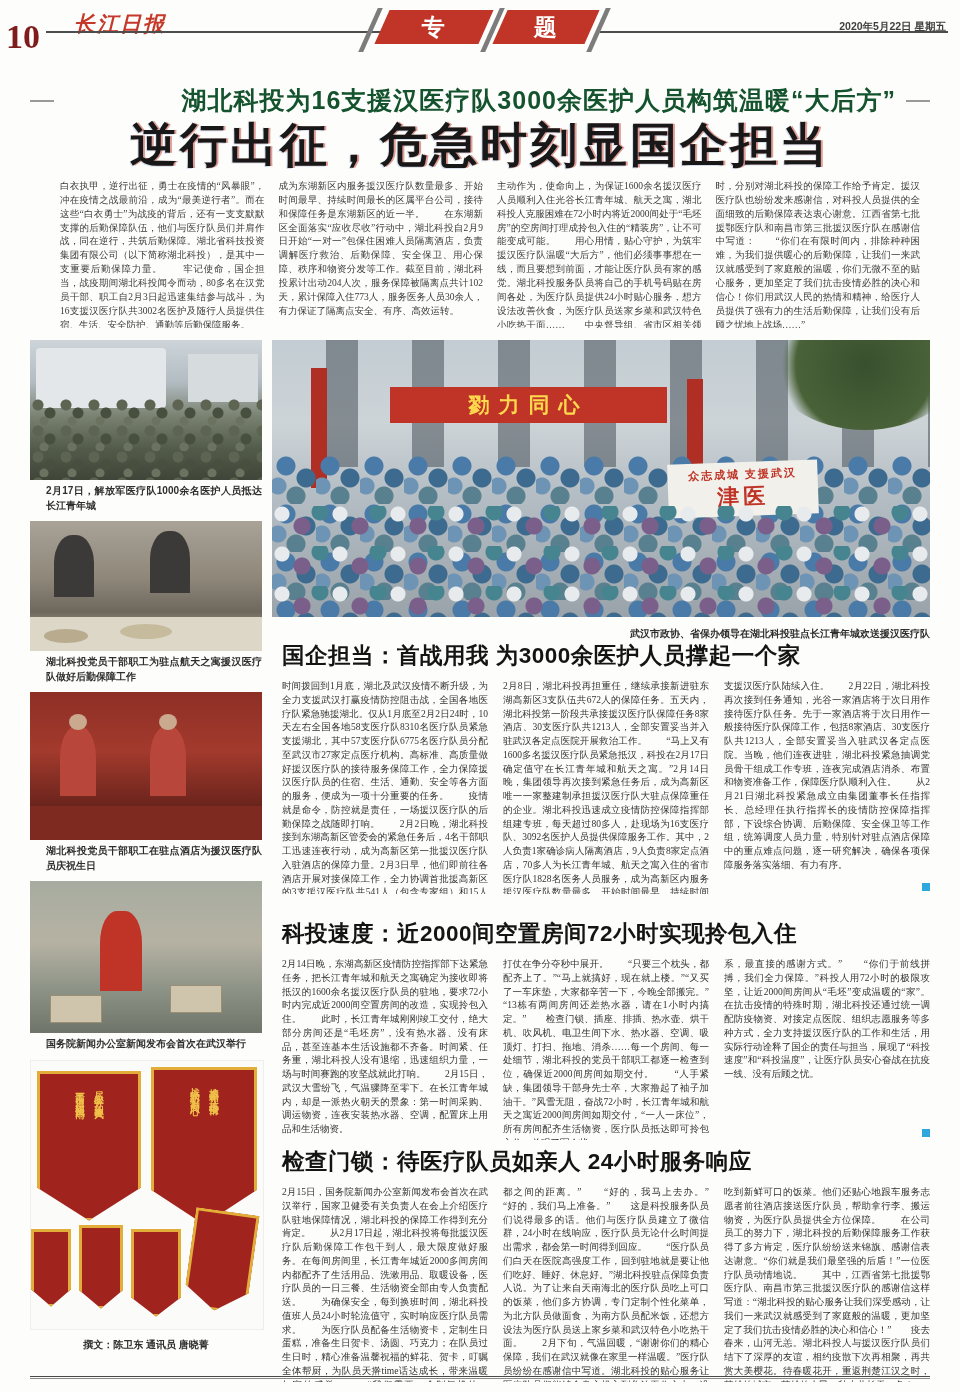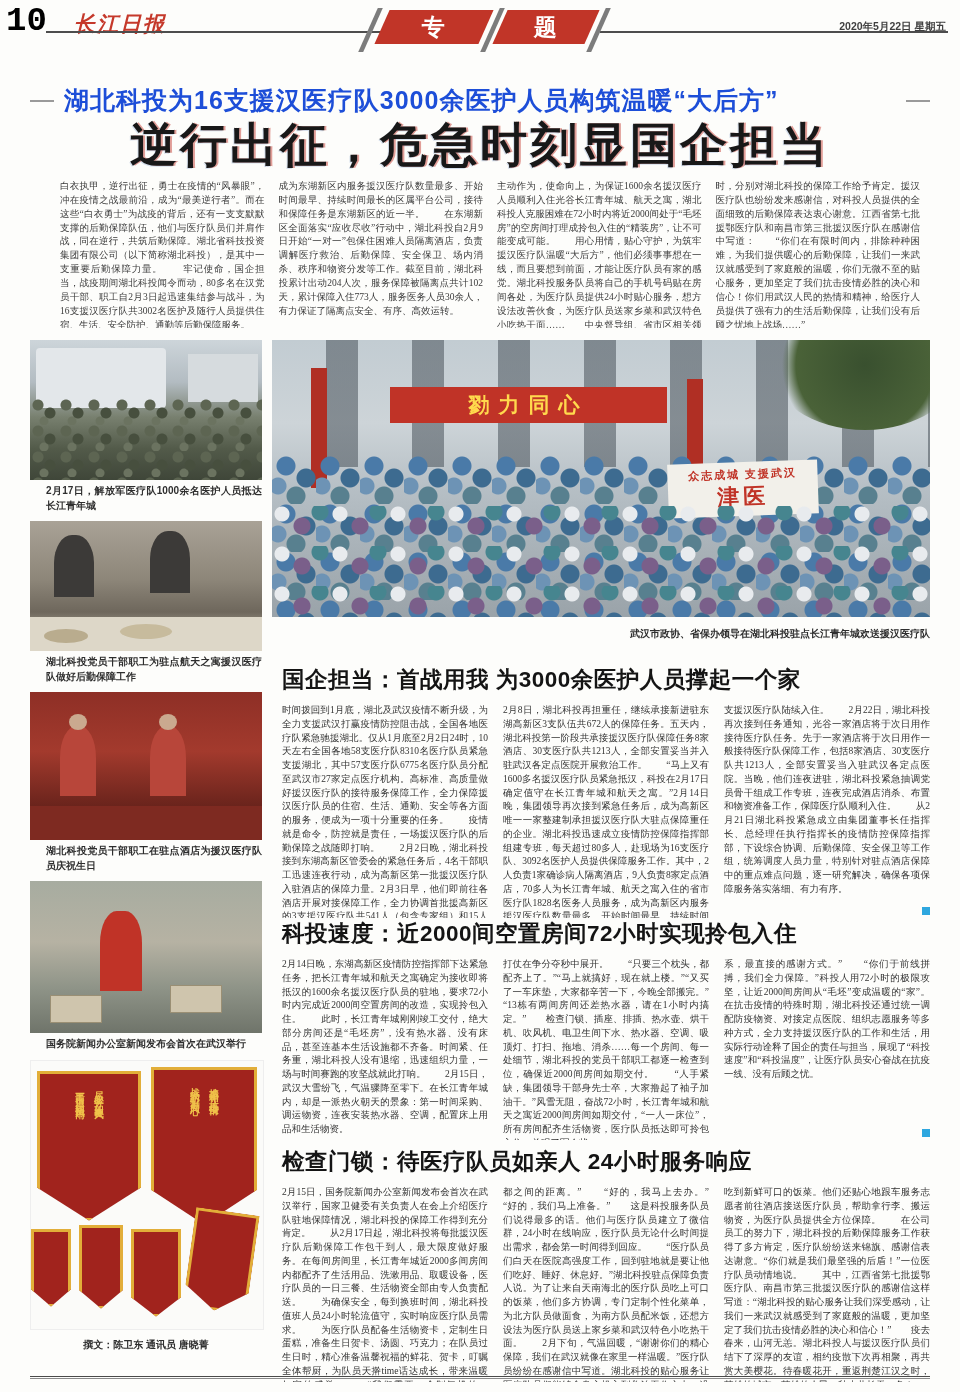--- a/index.html
+++ b/index.html
@@ -1,38 +1,38 @@
 <!DOCTYPE html>
 <html lang="zh"><head>
 <meta charset="utf-8">
 <style>
   html,body{margin:0;padding:0;background:#e8e8e4;}
   #page{position:relative;width:960px;height:1392px;background:#fdfdfb;margin:0 auto;overflow:hidden;
         font-family:"Liberation Serif","DejaVu Serif",serif;color:#222;}
   
-  #pagenum{position:absolute;left:6px;top:4px;font-family:Liberation Mono, monospace;font-weight:bold;
-           font-size:34px;color:#000000;line-height:1;}
+  #pagenum{position:absolute;left:6px;top:20px;font-family:Liberation Serif, serif;font-weight:bold;
+           font-size:34px;color:#7f1d1d;line-height:1;}
   #masthead{position:absolute;left:46px;top:10px;font-size:21px;font-weight:bold;font-style:italic;
             color:#c5392b;letter-spacing:2px;margin-left:28px;}
   .hline{position:absolute;top:31px;height:2px;background:#4d4d4d;}
   #hline-l{left:46px;width:345px;}
   #hline-r{left:600px;width:348px;}
   #banner{position:absolute;left:368px;top:2px;width:230px;height:52px;}
   .slash{position:absolute;width:5px;height:44px;background:#7c7c7c;transform:skewX(-24deg);}
   .par{position:absolute;top:8px;height:34px;background:#c13528;transform:skewX(-24deg);
        display:flex;align-items:center;justify-content:center;}
   .par span{transform:skewX(24deg);color:#fff;font-family:"Liberation Sans",sans-serif;
             font-weight:bold;font-size:23px;letter-spacing:1px;}
   #date{position:absolute;right:14px;top:20px;font-size:10.5px;color:#3f3f3f;
         font-family:"Liberation Sans",sans-serif;font-weight:bold;}
   
   #kicker-row{position:absolute;left:30px;top:84px;width:900px;display:flex;align-items:center;gap:10px;}
   .kdash{flex:0 0 24px;height:2px;background:#9a9a9a;}
-  #kicker{flex:1;text-align:left;font-family:"Liberation Sans",sans-serif;font-weight:600;
-          font-size:25px;color:#1d4ed8;letter-spacing:1px;white-space:nowrap;overflow:hidden;}
+  #kicker{flex:1;text-align:right;font-family:"Liberation Sans",sans-serif;font-weight:600;
+          font-size:25px;color:#14532d;letter-spacing:1px;white-space:nowrap;overflow:hidden;}
   #main-title{position:absolute;left:0;top:114px;width:960px;text-align:center;
           font-family:"Liberation Sans",sans-serif;font-weight:900;font-size:47px;color:#181818;
           letter-spacing:3px;text-shadow:2px 0 0 rgba(191,42,32,.45),-1px 1px 0 rgba(40,90,170,.18);}
   
   #intro{position:absolute;left:60px;top:180px;width:860px;height:148px;display:flex;gap:14px;overflow:hidden;}
   #intro .icol{flex:1;font-size:9.5px;line-height:1.46;text-align:justify;color:#3a3a3a;overflow:hidden;}
   
   #leftcol{position:absolute;left:30px;top:340px;width:232px;}
   .photo{width:232px;position:relative;overflow:hidden;}
   .caption{font-size:10px;line-height:1.45;color:#2e2e2e;font-weight:bold;
@@ -98,21 +98,21 @@
   #mainphoto .crowd2{position:absolute;left:0;bottom:0;width:100%;height:40%;
       background-image:
         radial-gradient(circle at 10px 8px,#e8ebee 7px,transparent 8px),
         radial-gradient(circle at 30px 20px,#7a5f8a 8px,transparent 9px),
         radial-gradient(circle at 48px 6px,#46858f 8px,transparent 9px);
       background-size:58px 40px;}
   #mainphoto-caption{position:absolute;left:272px;top:621px;width:658px;text-align:right;
       font-size:10px;font-weight:bold;color:#2e2e2e;font-family:"Liberation Sans",sans-serif;margin-top:6px;}
   
   .section{position:absolute;left:282px;width:648px;}
-  #sec1{top:664px;height:262px;}
+  #sec1{top:640px;height:262px;}
   #sec2{top:918px;height:226px;}
   #sec3{top:1146px;height:238px;}
   .sec-title{font-family:"Liberation Sans",sans-serif;font-weight:900;font-size:22.5px;color:#141414;
              letter-spacing:.5px;margin:0 0 9px 0;white-space:nowrap;}
   .cols{display:flex;gap:15px;}
   .col{flex:1;position:relative;font-size:9.5px;line-height:1.45;text-align:justify;color:#333;overflow:hidden;}
   #sec1 .col{height:214px;} #sec2 .col{height:182px;} #sec3 .col{height:196px;}
   .endmark{position:absolute;right:0;bottom:3px;width:8px;height:8px;background:#2ea7df;}
   
   #bottomrule{position:absolute;left:30px;top:1376px;width:900px;height:3px;
@@ -142,21 +142,21 @@
 
   <div id="kicker-row">
     <div class="kdash"></div>
     <div id="kicker">湖北科投为16支援汉医疗队3000余医护人员构筑温暖“大后方”</div>
     <div class="kdash"></div>
   </div>
   <div id="main-title">逆行出征，危急时刻显国企担当</div>
 
   <div id="intro">
     <div class="icol">白衣执甲，逆行出征，勇士在疫情的“风暴眼”，冲在疫情之战最前沿，成为“最美逆行者”。而在这些“白衣勇士”为战疫的背后，还有一支支默默支撑的后勤保障队伍，他们与医疗队员们并肩作战，同在逆行，共筑后勤保障。湖北省科技投资集团有限公司（以下简称湖北科投），是其中一支重要后勤保障力量。　　牢记使命，国企担当，战疫期间湖北科投闻令而动，80多名在汉党员干部、职工自2月3日起迅速集结参与战斗，为16支援汉医疗队共3002名医护及随行人员提供住宿、生活、安全防护、通勤等后勤保障服务。</div>
-    <div class="icol">成为东湖新区内服务援汉医疗队数量最多、开始时间最早、持续时间最长的区属平台公司，接待和保障任务是东湖新区的近一半。　　在东湖新区全面落实“应收尽收”行动中，湖北科投自2月9日开始“一对一”包保住困难人员隔离酒店，负责调解医疗救治、后勤保障、安全保卫、场内消杀、秩序和物资分发等工作。截至目前，湖北科投累计出动204人次，服务保障被隔离点共计102天，累计保障入住773人，服务医务人员30余人，有力保证了隔离点安全、有序、高效运转。</div>
+    <div class="icol">成为东湖新区内服务援汉医疗队数量最多、开始时间最早、持续时间最长的区属平台公司，接待和保障任务是东湖新区的近一半。　　在东湖新区全面落实“应收尽收”行动中，湖北科投自2月9日开始“一对一”包保住困难人员隔离酒店，负责调解医疗救治、后勤保障、安全保卫、用心保障、秩序和物资分发等工作。截至目前，湖北科投累计出动204人次，服务保障被隔离点共计102天，累计保障入住773人，服务医务人员30余人，有力保证了隔离点安全、有序、高效运转。</div>
     <div class="icol">主动作为，使命向上，为保证1600余名援汉医疗人员顺利入住光谷长江青年城、航天之寓，湖北科投人克服困难在72小时内将近2000间处于“毛坯房”的空房间打理成拎包入住的“精装房”，让不可能变成可能。　　用心用情，贴心守护，为筑牢援汉医疗队温暖“大后方”，他们必须事事想在一线，而且要想到前面，才能让医疗队员有家的感觉。湖北科投服务队员将自己的手机号码贴在房间各处，为医疗队员提供24小时贴心服务，想方设法改善伙食，为医疗队员送家乡菜和武汉特色小吃热干面……　　中央督导组、省市区相关领导走访慰问援汉医疗队</div>
     <div class="icol">时，分别对湖北科投的保障工作给予肯定。援汉医疗队也纷纷发来感谢信，对科投人员提供的全面细致的后勤保障表达衷心谢意。江西省第七批援鄂医疗队和南昌市第三批援汉医疗队在感谢信中写道：　　“你们在有限时间内，排除种种困难，为我们提供暖心的后勤保障，让我们一来武汉就感受到了家庭般的温暖，你们无微不至的贴心服务，更加坚定了我们抗击疫情必胜的决心和信心！你们用武汉人民的热情和精神，给医疗人员提供了强有力的生活后勤保障，让我们没有后顾之忧地上战场……”</div>
   </div>
 
   <div id="leftcol">
     <div class="photo" id="ph1">
       <div class="bus"></div>
       <div class="bus2"></div>
       <div class="dots"></div>
     </div>

